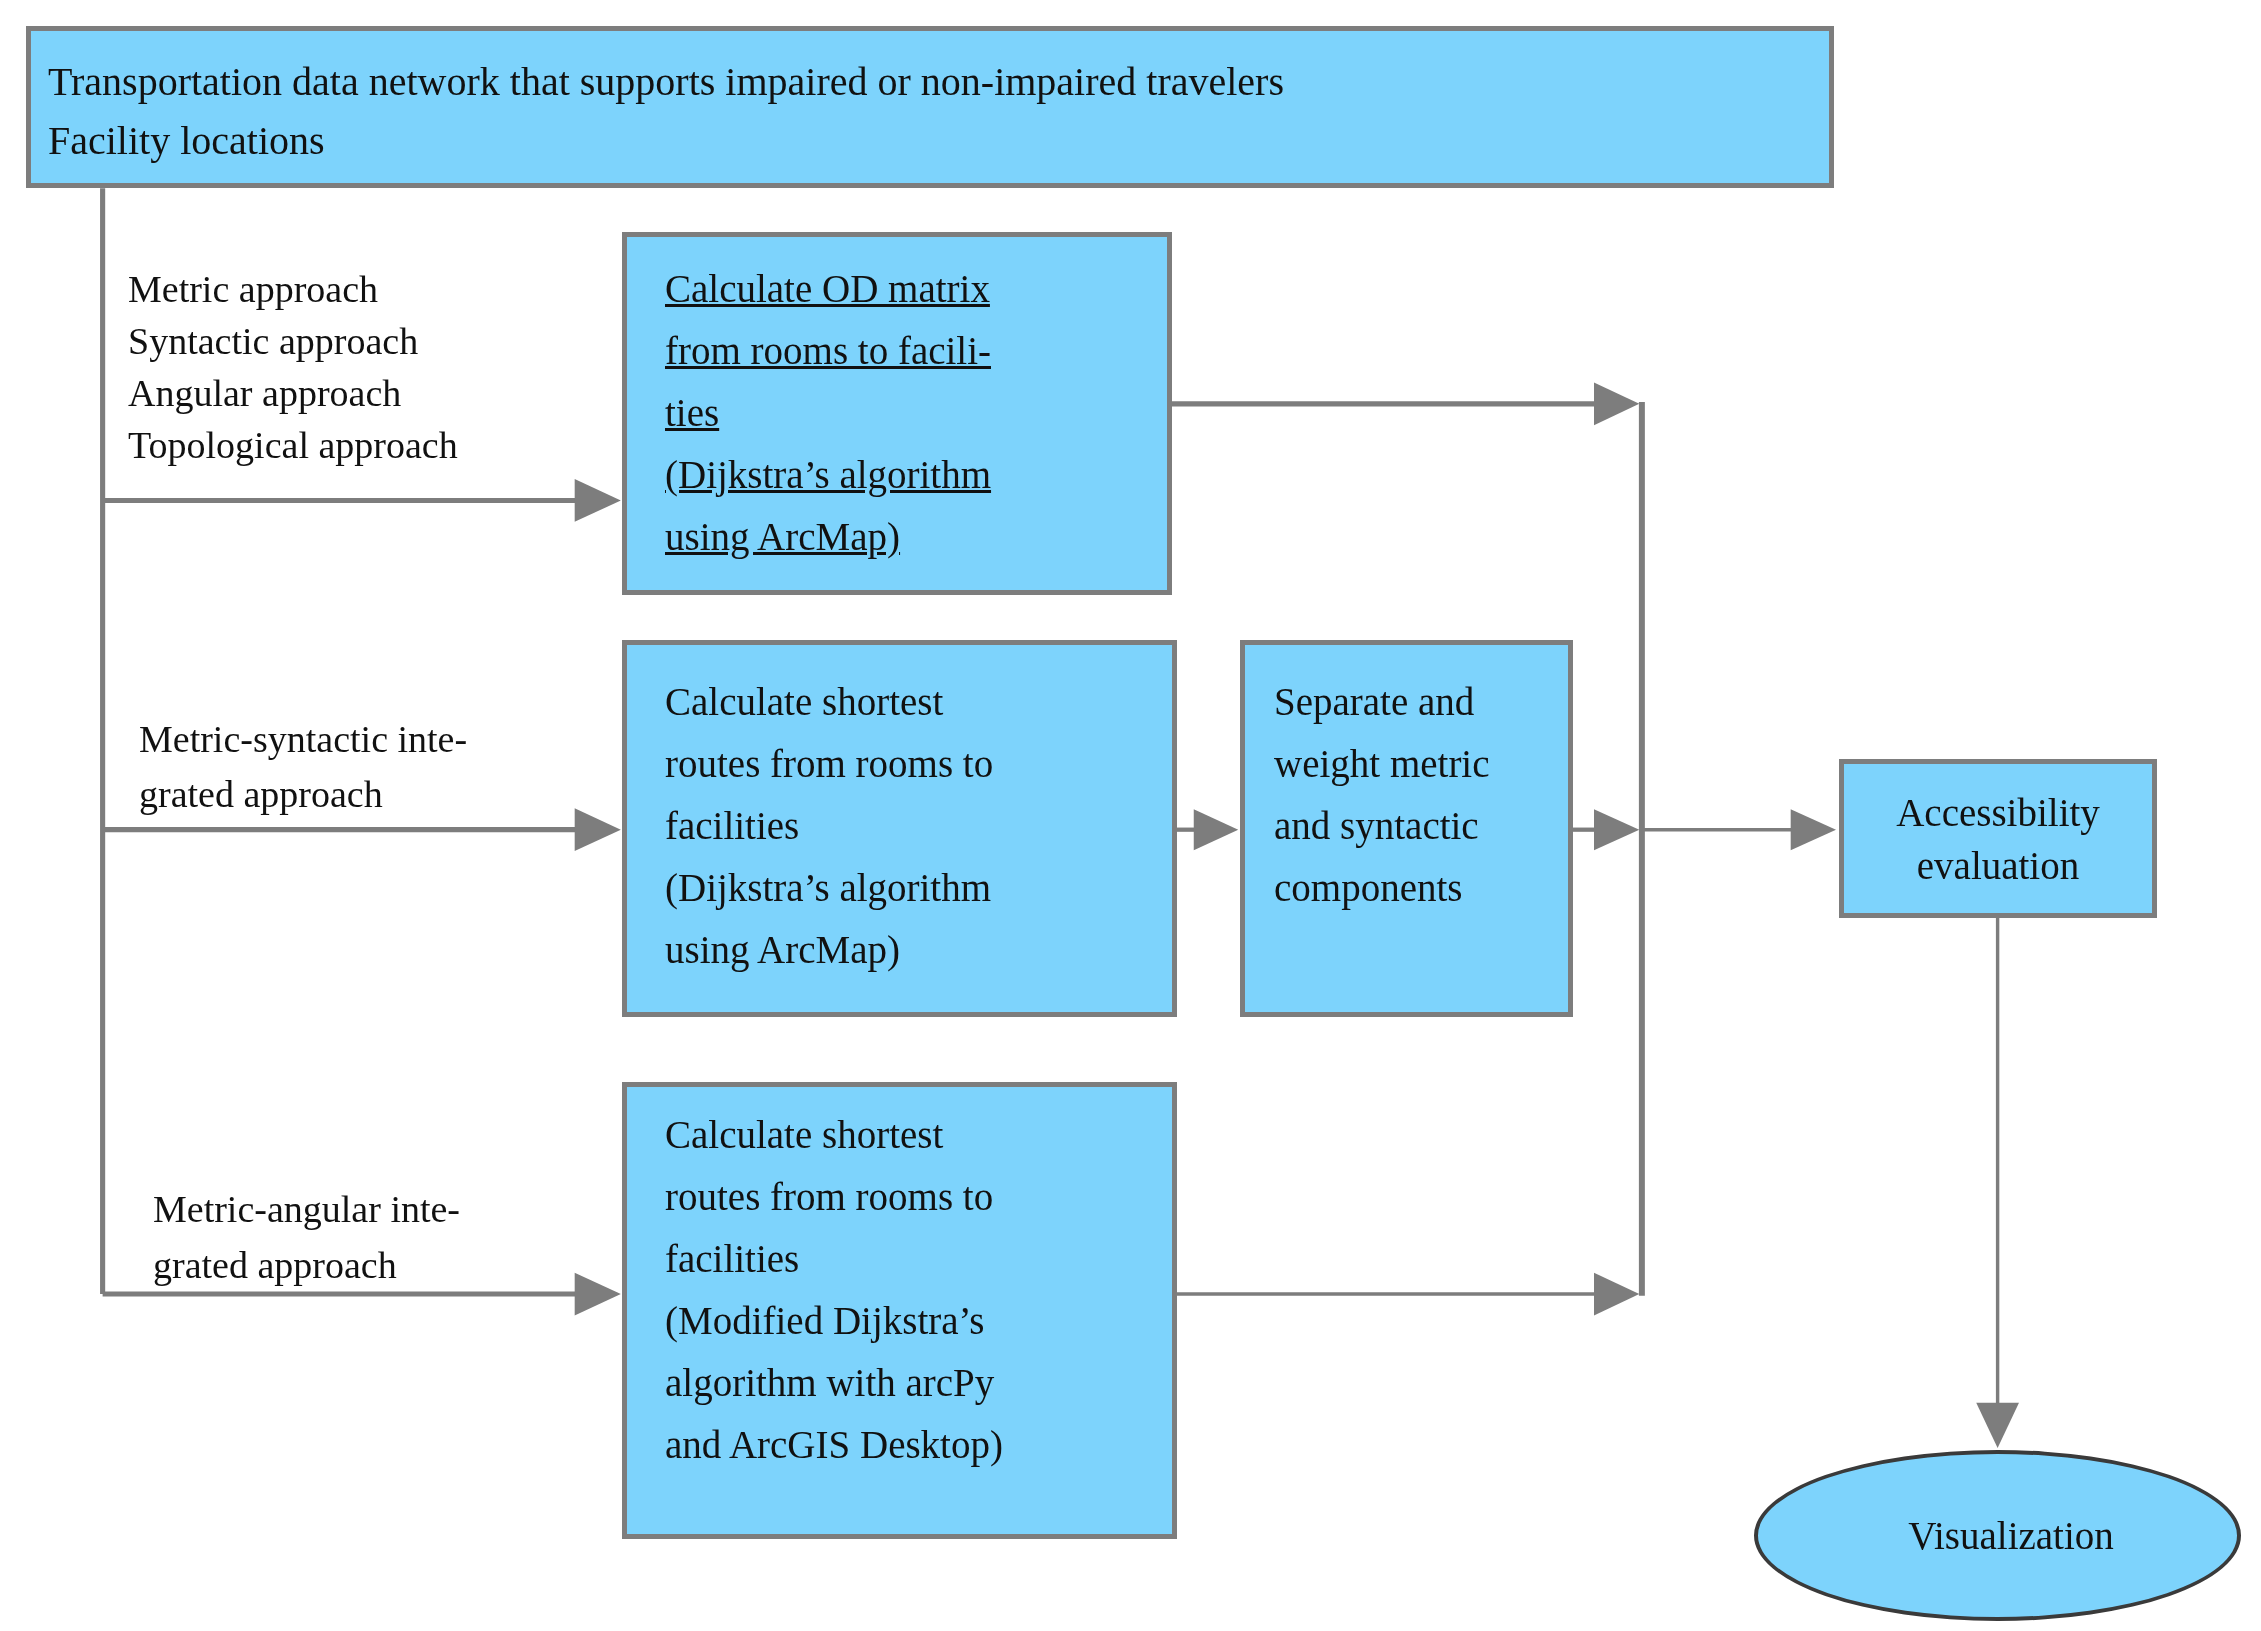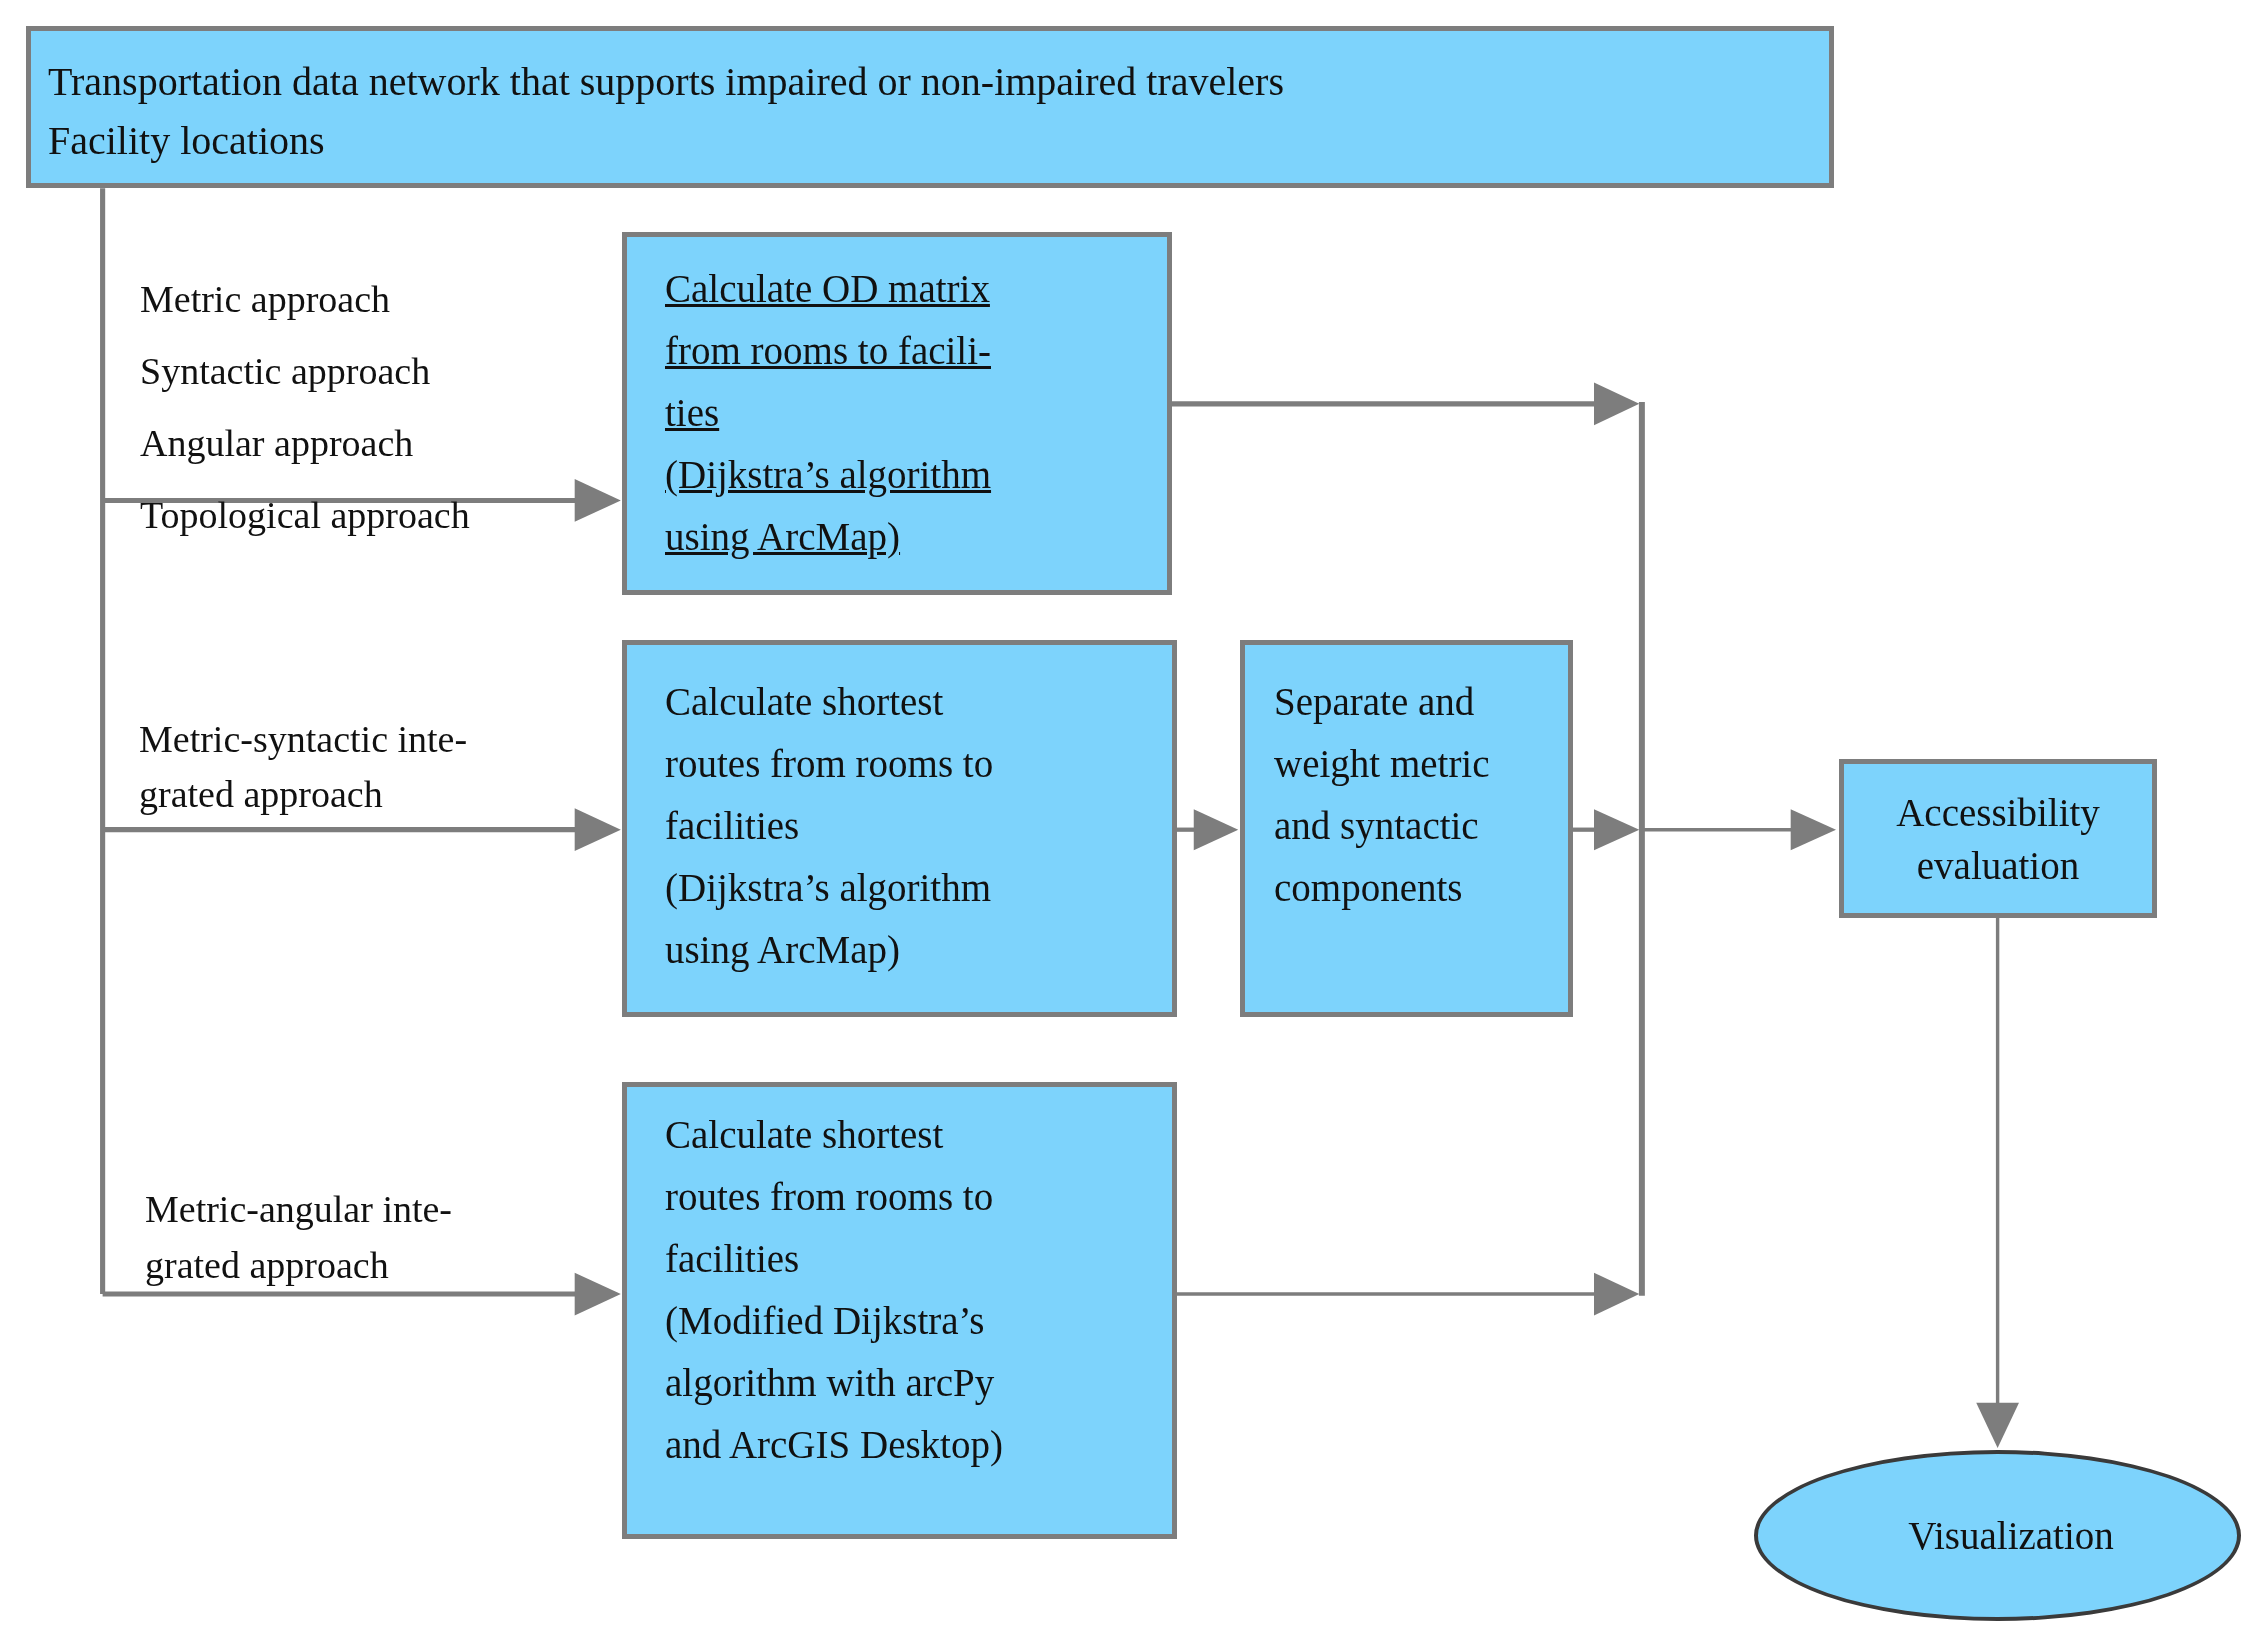--- a/index.html
+++ b/index.html
@@ -68,23 +68,23 @@
   #acc-box .txt { text-align: center; line-height: 53px; padding: 0; }
 
   
   #vis-ellipse { left: 1754px; top: 1450px; width: 487px; height: 171px;
                  border: 4.3px solid var(--ellipse-stroke, #3a3a3a);
                  border-radius: 50%;
                  display: flex; align-items: center; justify-content: center; }
   #vis-ellipse .txt { line-height: 43px; padding: 0; margin-left: 27px; }
 
   
-  #approach-labels { left: 140px; top: 263px; line-height: 72px; }
+  #approach-labels { left: 128px; top: 263px; line-height: 52px; }
   #ms-label        { left: 139px; top: 712px; line-height: 55px; }
-  #ma-label        { left: 145px; top: 1181px; line-height: 56px; }
+  #ma-label        { left: 153px; top: 1181px; line-height: 56px; }
 </style>
 </head>
 <body>
 
 <div id="stage" style="--line-gray: #7d7d7d; --ellipse-stroke: #3a3a3a; --text: #111111; --bg: #ffffff;">
 
   <svg id="wires" width="2261" height="1632" viewBox="0 0 2644 1908">
 
     <line x1="120" y1="220" x2="120" y2="1513" stroke-width="6"></line>
 

